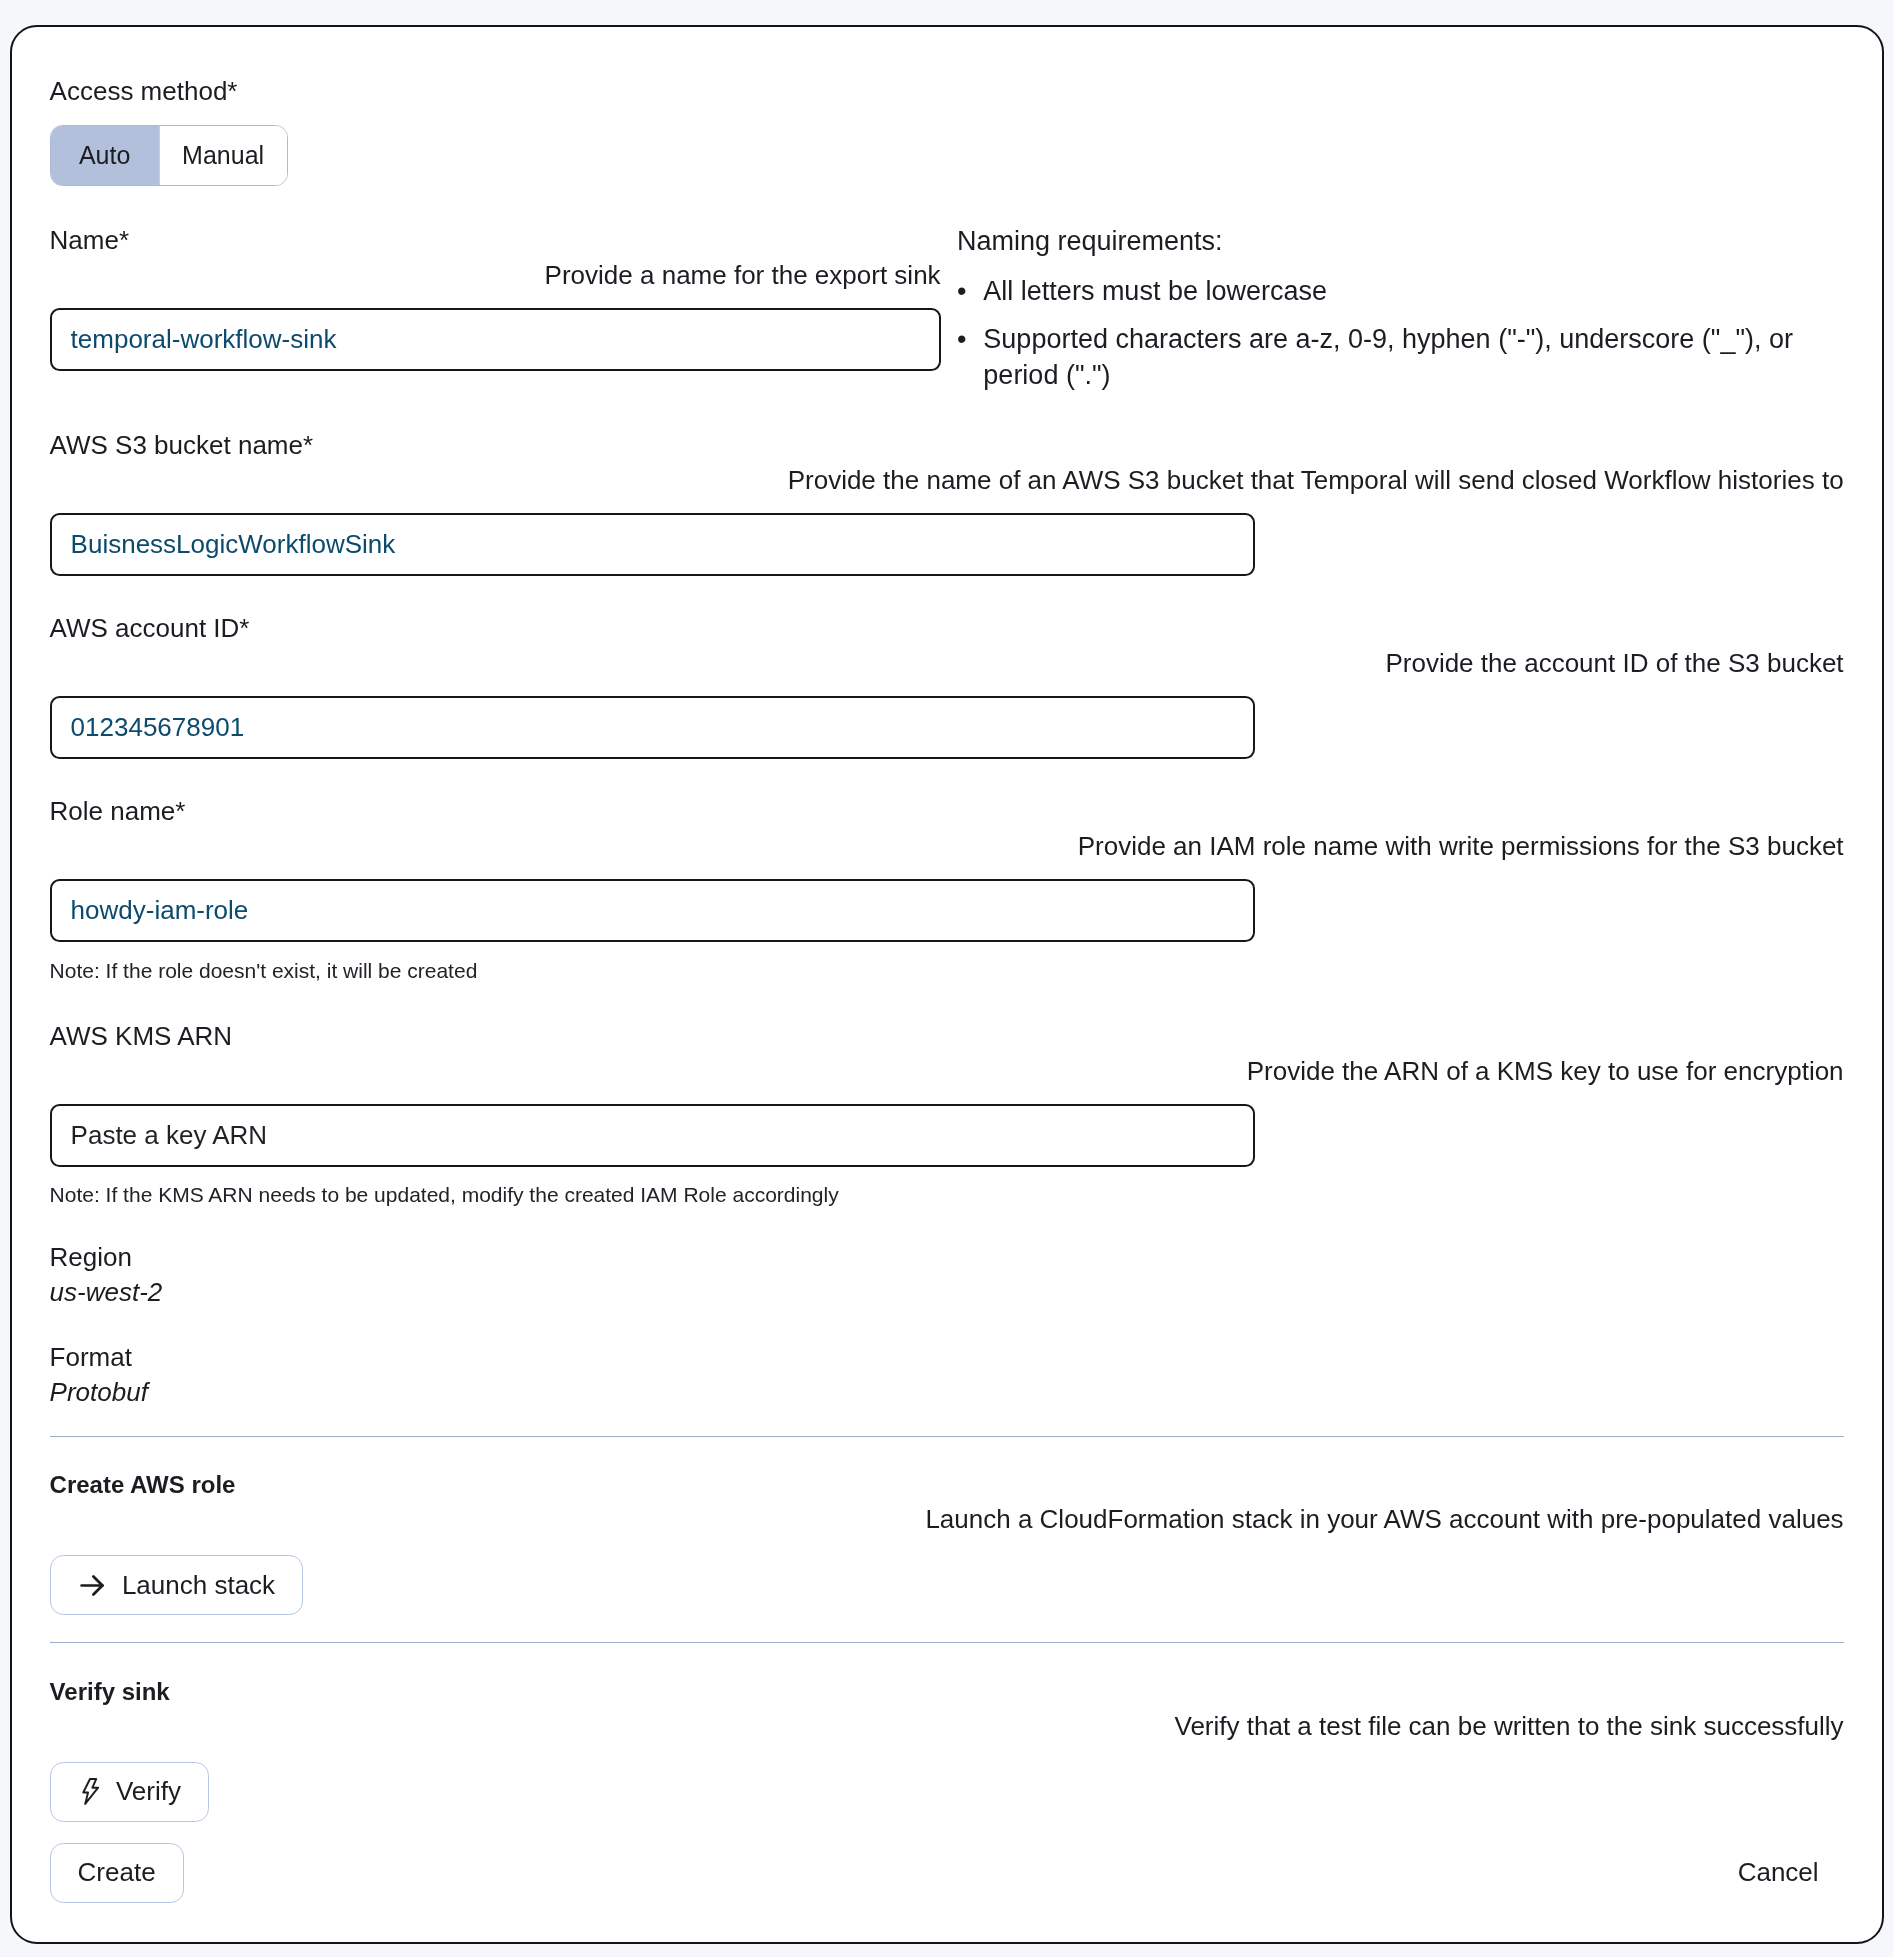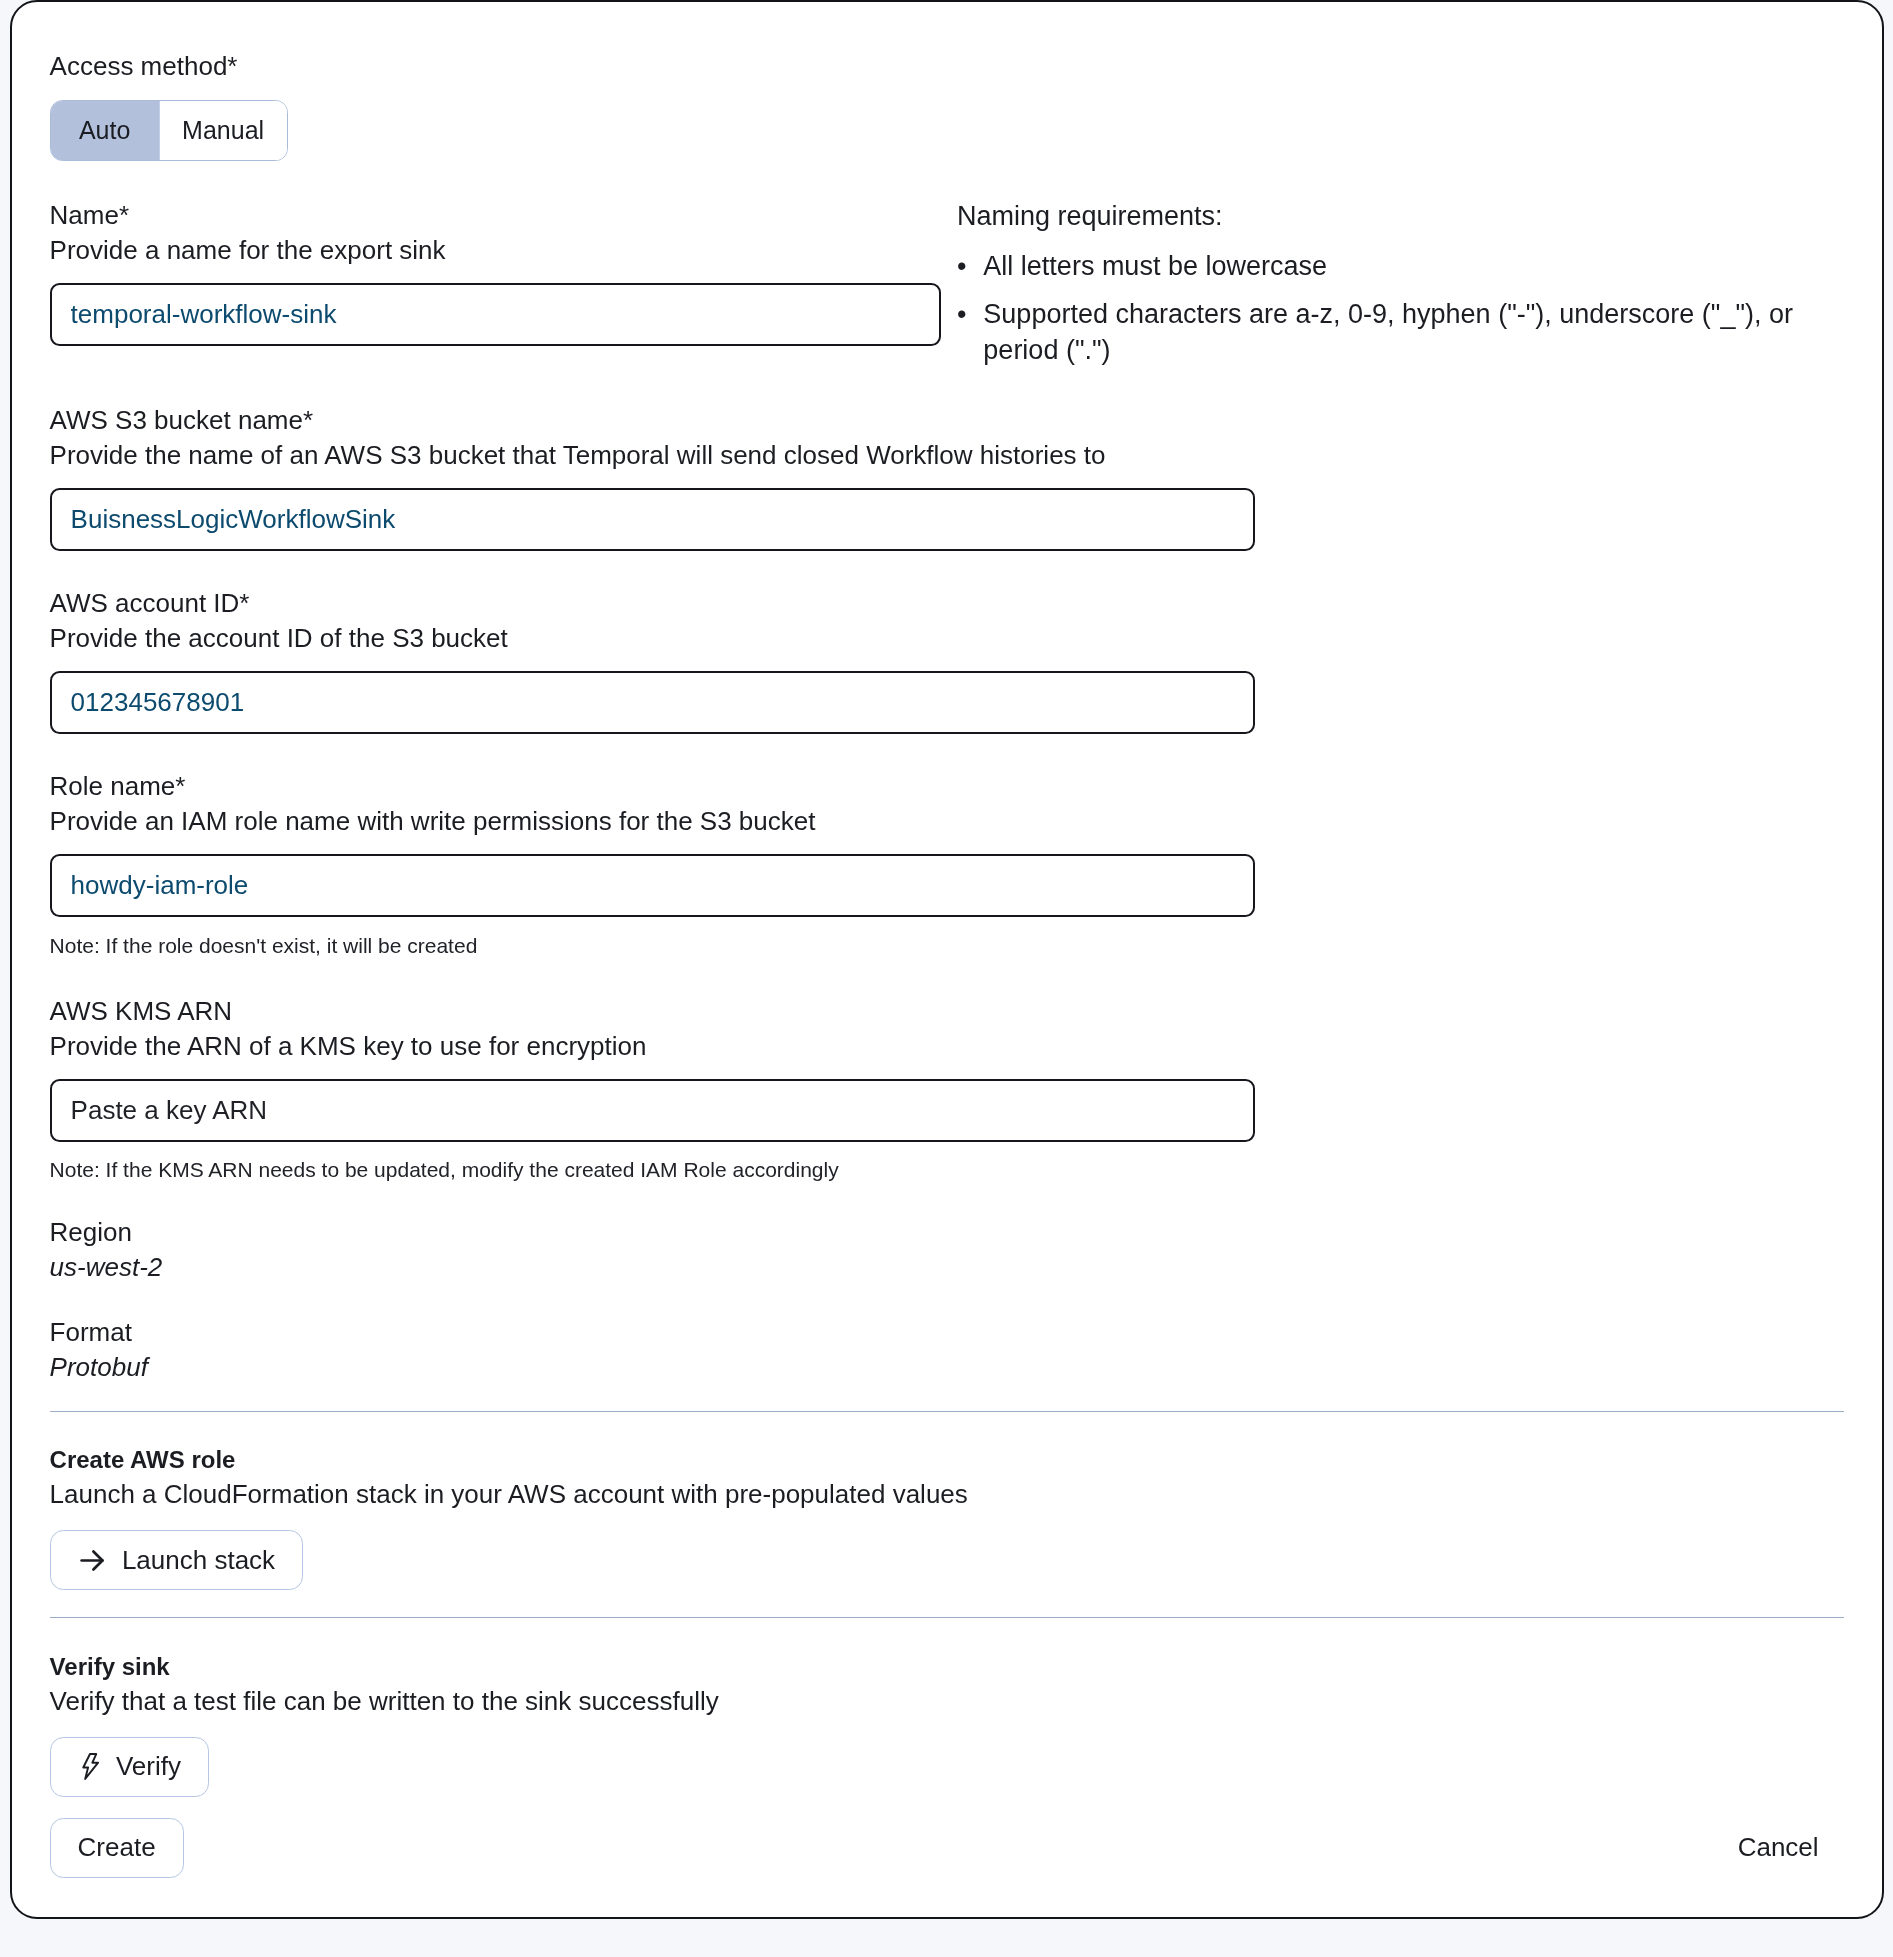--- a/index.html
+++ b/index.html
@@ -5,30 +5,30 @@
   * { margin:0; padding:0; box-sizing:border-box; }
   html,body { width:1894px; height:1958px; }
   body {
     background:#f6f7fa;
     font-family:"Liberation Sans", sans-serif;
     color:#1b1d22;
     position:relative;
   }
   .card {
     position:absolute;
-    left:9.6px; top:0;
+    left:9.6px; top:25px;
     width:1874px; height:1919px;
     background:#ffffff;
     border:2.9px solid #131419;
     border-radius:27px;
     padding:48px 38px 0 38px;
     overflow:hidden;
   }
   .label { font-size:26px; line-height:33px; }
-  .desc  { font-size:26px; line-height:33px; margin-top:1.9px; }
+  .desc  { font-size:26px; line-height:33px; margin-top:1.9px;text-align:right; }
   .note  { font-size:21px; line-height:27px; margin-top:14.3px; color:#212329; }
   .section-title { font-size:24px; line-height:32px; font-weight:bold; }
 
   
   .toggle {
     margin-top:17px;
     display:inline-flex;
     border:1.9px solid #a9bbd9;
     border-radius:12.4px;
     overflow:hidden;

